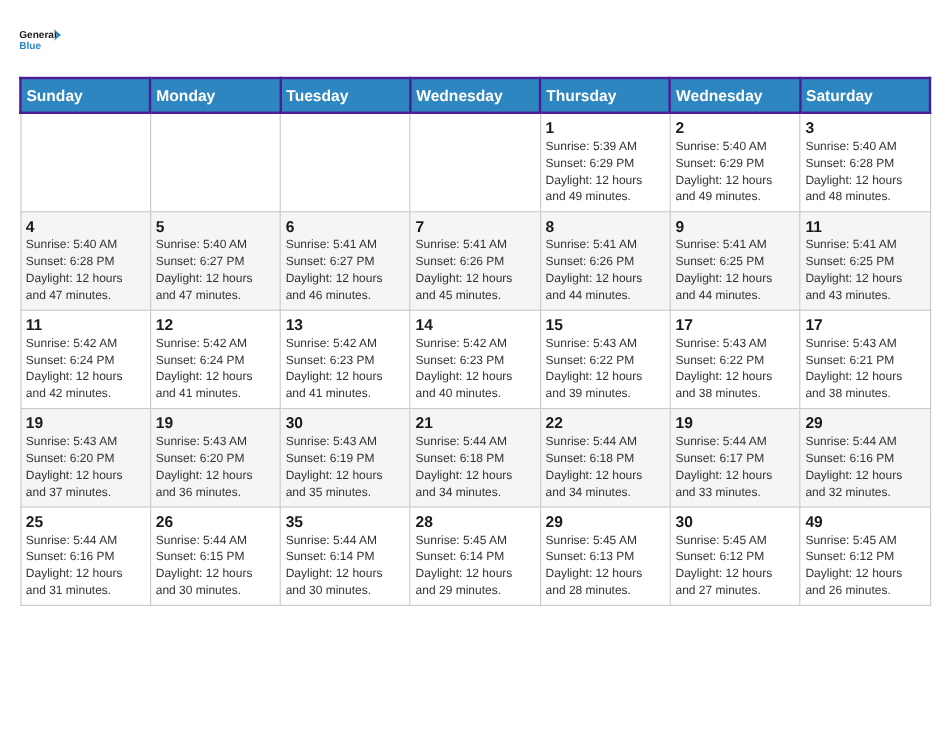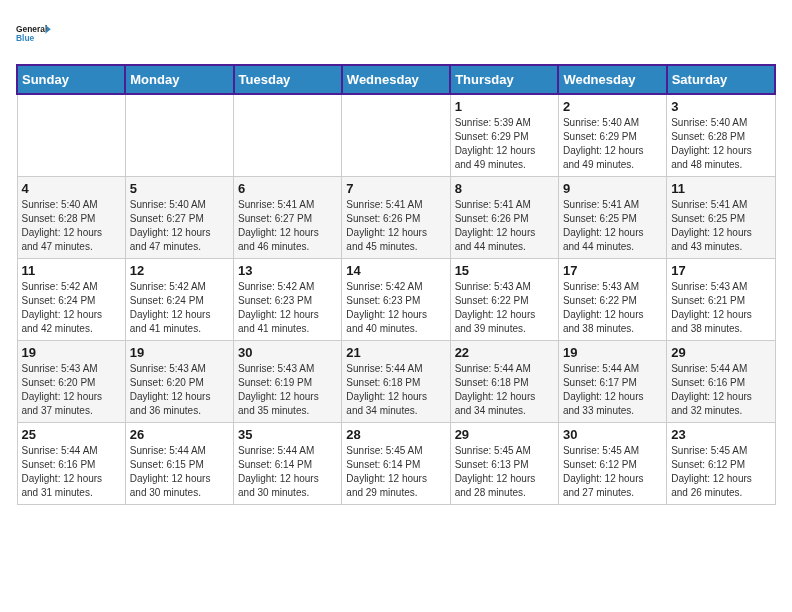--- a/index.html
+++ b/index.html
@@ -327,21 +327,21 @@
 and 28 minutes.</div>
         </td>
         <td>
           <div class="day-num">30</div>
           <div class="day-info" style="white-space: pre-line;">Sunrise: 5:45 AM
 Sunset: 6:12 PM
 Daylight: 12 hours
 and 27 minutes.</div>
         </td>
         <td>
-          <div class="day-num">23</div>
+          <div class="day-num">49</div>
           <div class="day-info" style="white-space: pre-line;">Sunrise: 5:45 AM
 Sunset: 6:12 PM
 Daylight: 12 hours
 and 26 minutes.</div>
         </td>
       </tr>
     </tbody>
 </table>
 
 </body></html>

